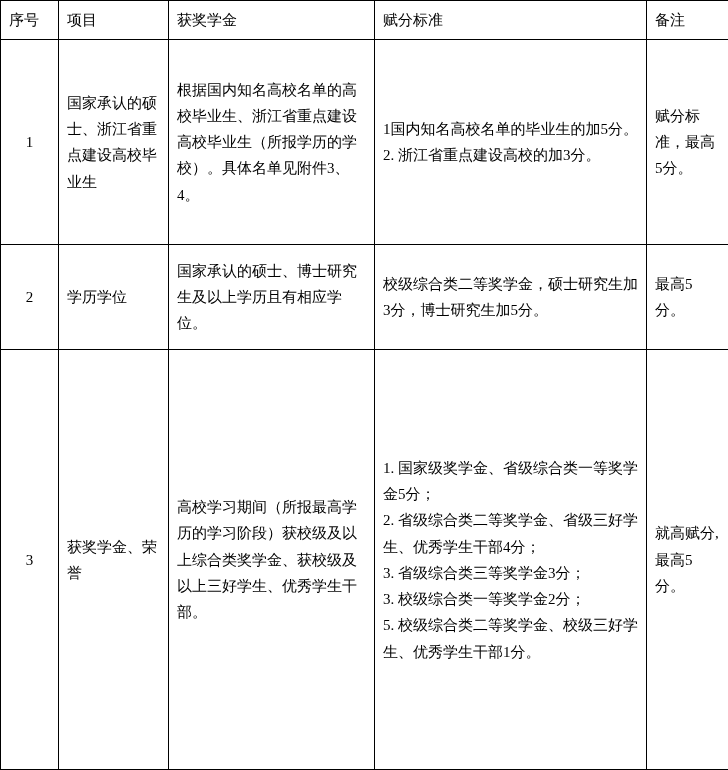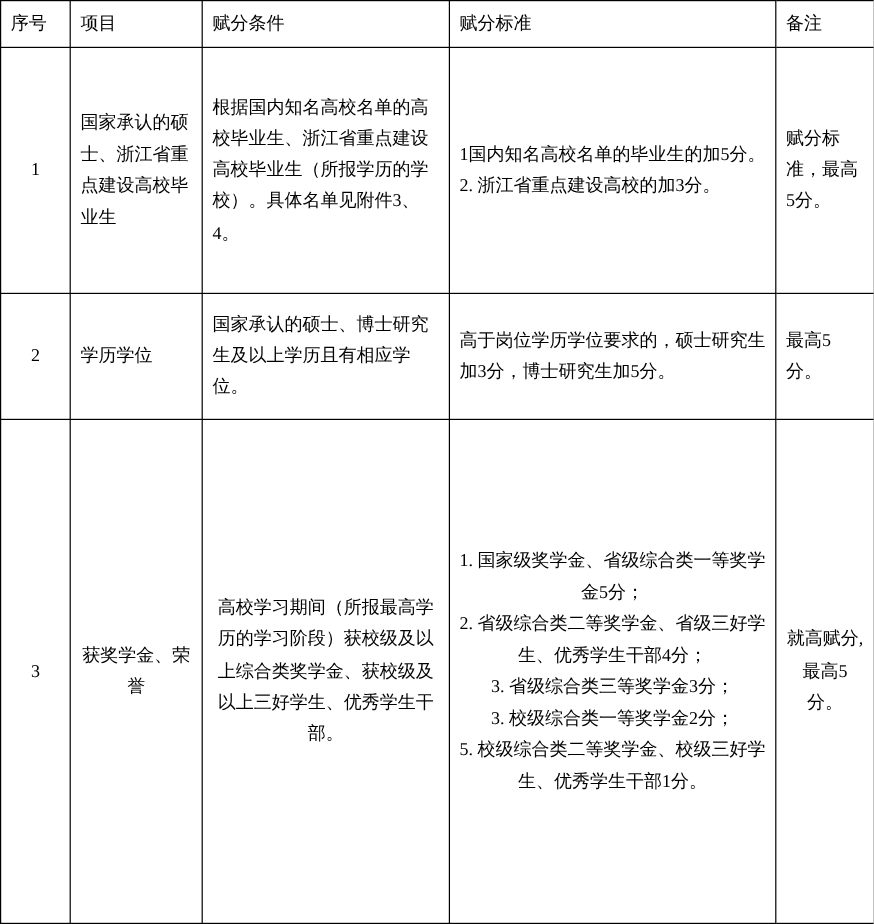--- a/index.html
+++ b/index.html
@@ -49,60 +49,60 @@
   .idx {
     text-align: center;
     font-size: 15px;
   }
   .p {
     margin: 0;
     font-family: Liberation Serif, serif;
   }
   .row1 td { height: 205px; }
   .row2 td { height: 105px; }
-  .row3 td { height: 420px; text-align: center; }
+  .row3 td { height: 420px; }
 </style>
 </head>
 <body>
 
 <div class="table-wrap">
   <table class="score-table">
     <colgroup>
       <col class="c1">
         <col class="c2">
         <col class="c3">
         <col class="c4">
         <col class="c5">
     </colgroup>
     <tbody>
       <tr class="hdr">
         <td class="cell-left">序号</td>
         <td class="cell-left">项目</td>
-        <td class="cell-left">赋分条件</td>
+        <td class="cell-left">获奖学金</td>
         <td class="cell-left">赋分标准</td>
         <td class="cell-left">备注</td>
       </tr>
 
       <tr class="row1">
         <td class="idx">1</td>
         <td class="cell-left">国家承认的硕士、浙江省重点建设高校毕业生</td>
         <td class="cell-left">根据国内知名高校名单的高校毕业生、浙江省重点建设高校毕业生（所报学历的学校）。具体名单见附件3、4。</td>
         <td class="cell-left">
           <p class="p">1国内知名高校名单的毕业生的加5分。</p>
           <p class="p">2. 浙江省重点建设高校的加3分。</p>
         </td>
         <td class="cell-left">赋分标准，最高5分。</td>
       </tr>
 
       <tr class="row2">
         <td class="idx">2</td>
         <td class="cell-left">学历学位</td>
         <td class="cell-left">国家承认的硕士、博士研究生及以上学历且有相应学位。</td>
         <td class="cell-left">
-          <p class="p">高于岗位学历学位要求的，硕士研究生加3分，博士研究生加5分。</p>
+          <p class="p">校级综合类二等奖学金，硕士研究生加3分，博士研究生加5分。</p>
         </td>
         <td class="cell-left">最高5分。</td>
       </tr>
 
       <tr class="row3">
         <td class="idx">3</td>
         <td class="cell-left">获奖学金、荣誉</td>
         <td class="cell-left">高校学习期间（所报最高学历的学习阶段）获校级及以上综合类奖学金、获校级及以上三好学生、优秀学生干部。</td>
         <td class="cell-left">
           <p class="p">1. 国家级奖学金、省级综合类一等奖学金5分；</p>

